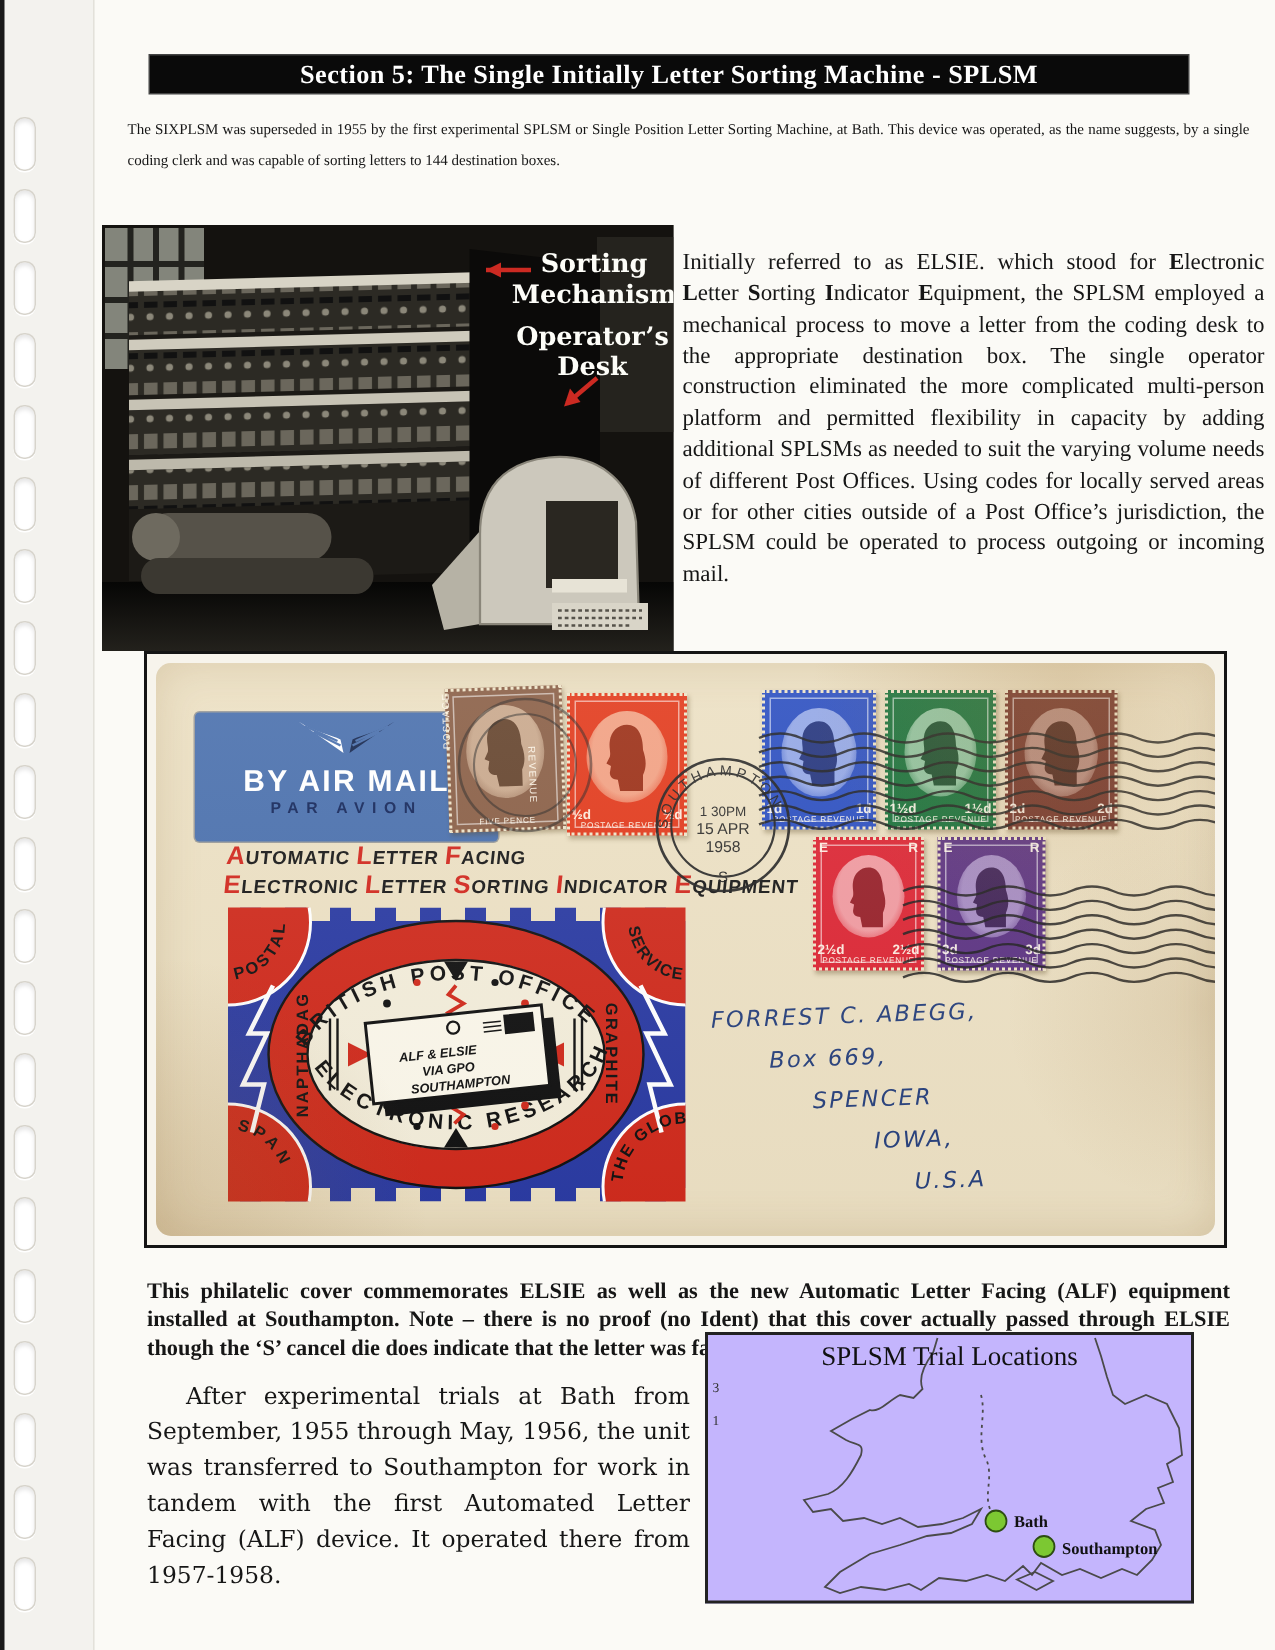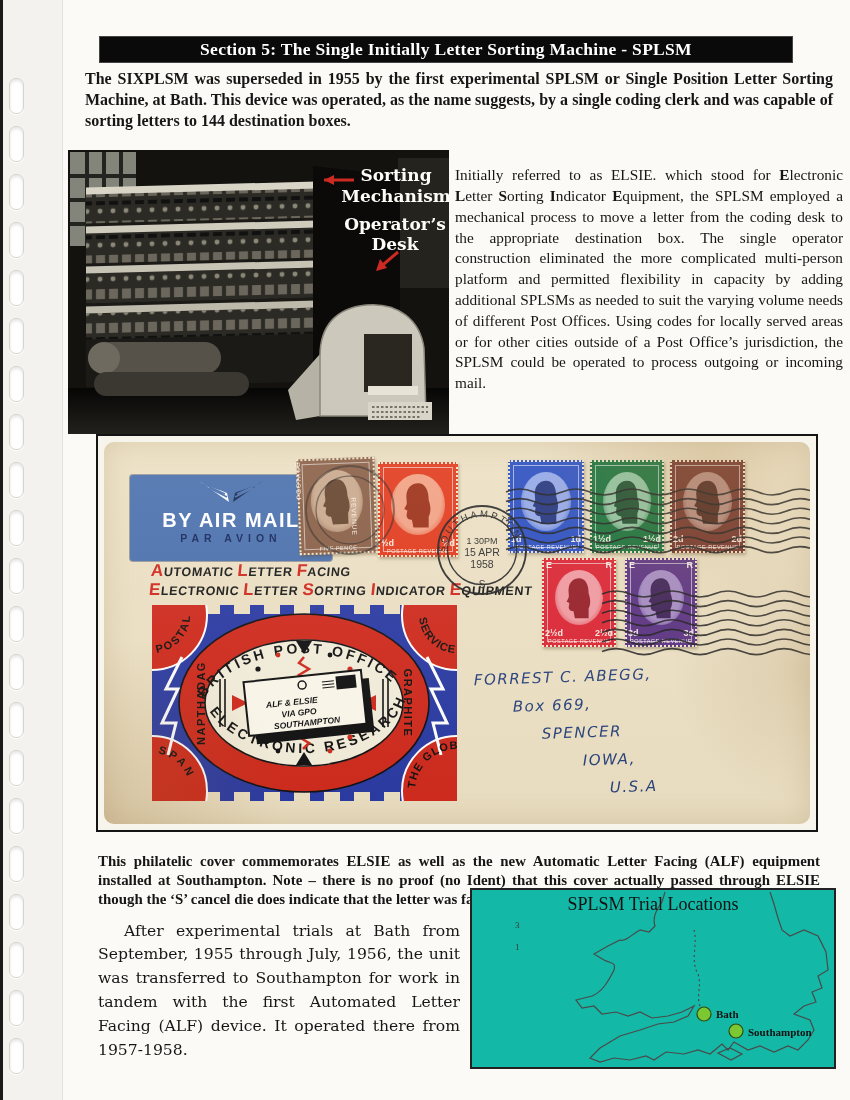--- a/index.html
+++ b/index.html
@@ -8,21 +8,21 @@
   
   .spine{position:absolute;left:0;top:0;width:62px;height:1100px;background:#f3f2ee;border-right:1px solid #e3e1da;}
   .spine-line{position:absolute;left:0;top:0;width:3px;height:1100px;background:#1a1a1a;}
   .hole{position:absolute;left:9px;width:13px;height:34px;border-radius:7px;background:#ffffff;
         border:1px solid #d7d4cc;box-shadow:inset 0 2px 3px rgba(0,0,0,.10), 0 1px 0 #fff;}
   
   .header-bar{position:absolute;left:100px;top:37px;width:692px;height:25px;background:#0a0a0a;
         display:flex;align-items:center;justify-content:center;box-shadow:0 0 0 1px #444;}
   .header-bar span{color:#fff;font-weight:bold;font-size:17.5px;letter-spacing:.3px;}
   
-  .intro{position:absolute;left:85px;top:52px;width:748px;font-size:16px;line-height:21px;text-align:justify;font-weight:bold;}
+  .intro{position:absolute;left:85px;top:66px;width:748px;font-size:10px;line-height:21px;text-align:justify;}
   .rightcol{position:absolute;left:455px;top:150px;width:388px;font-size:15.3px;line-height:20.8px;text-align:justify;}
   .caption{position:absolute;left:98px;top:837px;width:722px;font-size:14.9px;line-height:19.2px;
         font-weight:bold;text-align:justify;}
   .bottompara{position:absolute;left:98px;top:904px;width:362px;font-family:"DejaVu Serif",serif;
         font-size:15.6px;line-height:23.8px;text-align:justify;text-indent:26px;}
   
   .photo{position:absolute;left:68px;top:150px;width:381px;height:284px;background:#100f0d;}
   
   .cover{position:absolute;left:96px;top:434px;width:718px;height:394px;border:2px solid #141414;background:#f7f4ec;}
   .envelope{position:absolute;left:6px;top:6px;width:706px;height:382px;background:#ece0c3;border-radius:10px;
@@ -44,21 +44,21 @@
   .stamp .txt{position:absolute;font-family:"Liberation Sans",sans-serif;color:rgba(255,248,235,.92);white-space:nowrap;}
   .alf{position:absolute;left:46px;top:120px;font-family:"Liberation Sans",sans-serif;font-weight:bold;
         transform:skewX(-6deg);color:#181818;}
   .alf .ln{font-size:12.5px;letter-spacing:.6px;line-height:18px;white-space:nowrap;}
   .alf .ini{color:#d2281e;font-size:17px;}
   .address{position:absolute;left:372px;top:226px;transform:rotate(-2deg);color:#27407c;
         font-family:"DejaVu Sans",sans-serif;font-style:italic;font-weight:500;}
   .address div{font-size:15px;letter-spacing:1.5px;height:28px;white-space:nowrap;}
   .overlay-svg{position:absolute;left:0;top:0;pointer-events:none;}
   
-  .map{position:absolute;left:470px;top:888px;width:322px;height:177px;border:2px solid #222;background:#14b8a6;padding-left:40px;}
+  .map{position:absolute;left:470px;top:888px;width:322px;height:177px;border:2px solid #222;background:#c4b5fd;}
   .map-title{position:absolute;left:0;top:4px;width:100%;text-align:center;font-size:18px;color:#111;}
 </style>
 </head>
 <body>
 
 <div class="spine">
   <div id="holes">
       <div class="hole" style="top: 78px;"></div>
       <div class="hole" style="top: 126px;"></div>
       <div class="hole" style="top: 174px;"></div>
@@ -379,21 +379,21 @@
         <div style="margin-left: 66px;">SPENCER</div>
         <div style="margin-left: 106px;">IOWA,</div>
         <div style="margin-left: 132px;">U.S.A</div>
       </div>
     <div class="age"></div>
   </div>
 </div>
 
 <p class="caption">This philatelic cover commemorates ELSIE as well as the new Automatic Letter Facing (ALF) equipment installed at Southampton. Note – there is no proof (no Ident) that this cover actually passed through ELSIE though the ‘S’ cancel die does indicate that the letter was faced and canceled using the ALF machine.</p>
 
-<p class="bottompara">After experimental trials at Bath from September, 1955 through July, 1956, the unit was transferred to Southampton for work in tandem with the first Automated Letter Facing (ALF) device. It operated there from 1957-1958.</p>
+<p class="bottompara">After experimental trials at Bath from September, 1955 through May, 1956, the unit was transferred to Southampton for work in tandem with the first Automated Letter Facing (ALF) device. It operated there from 1957-1958.</p>
 
 <div class="map">
   <div class="map-title">SPLSM Trial Locations</div>
   <svg width="318" height="173" viewBox="0 0 318 173">
     <g fill="none" stroke="#4a4a4a" stroke-width="1.2">
       <path d="M153,2 L150,12 C144,20 140,28 143,36 L137,42 L128,40 C120,44 114,52 108,50 L96,56 L82,64 L92,70
                C100,74 104,72 102,80 C96,92 90,102 80,106 L64,110 L70,118 L82,116 L90,124 L104,122 L116,126
                L128,122 L140,128 L156,126 L170,122 L182,116 L176,126 L162,132 L146,134 L128,140 L108,146
                L88,158 L78,168 L88,172 L102,168 L118,170 L134,166 L142,170 L154,162 L172,164 L186,160
                L198,164 L210,154 L216,160 L222,152 L236,160 L248,156 L262,162 L276,156 L286,160 L296,150

